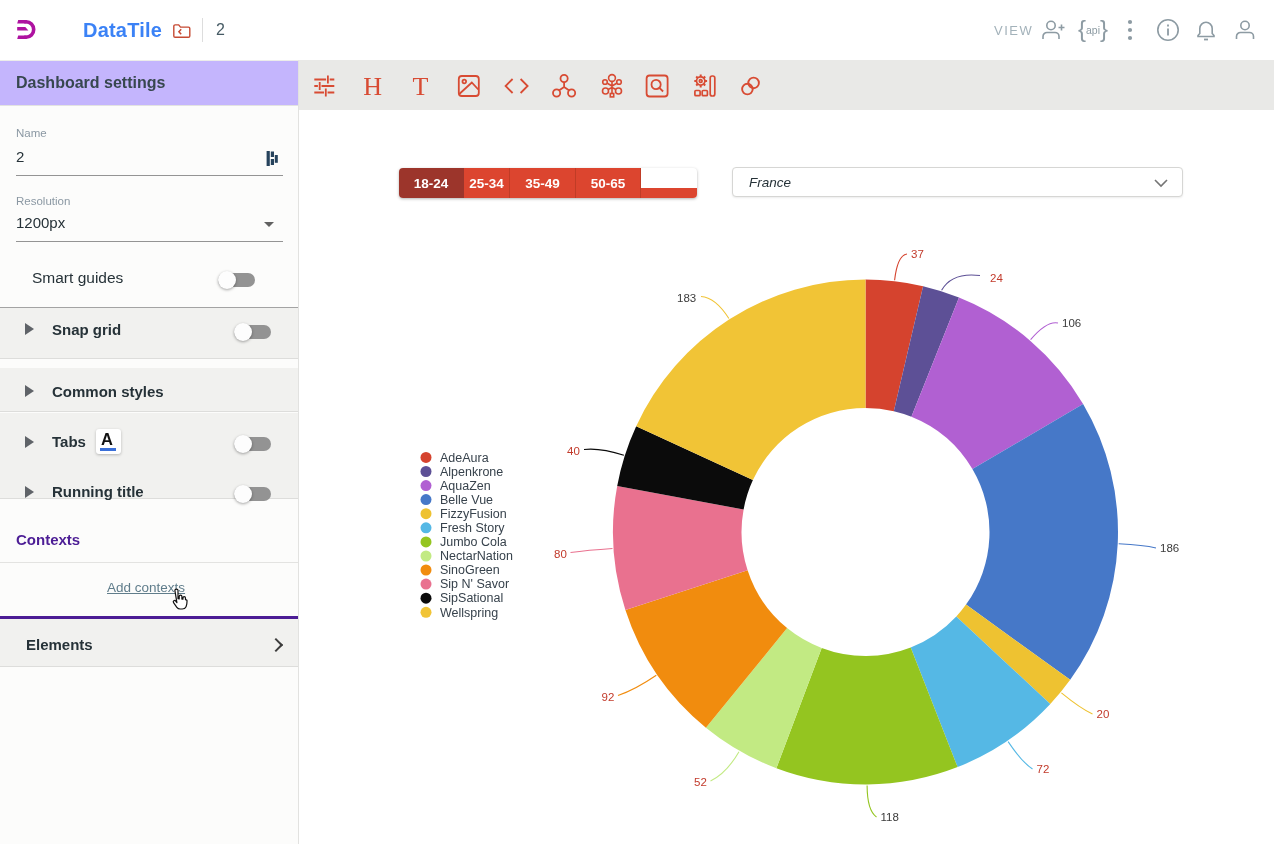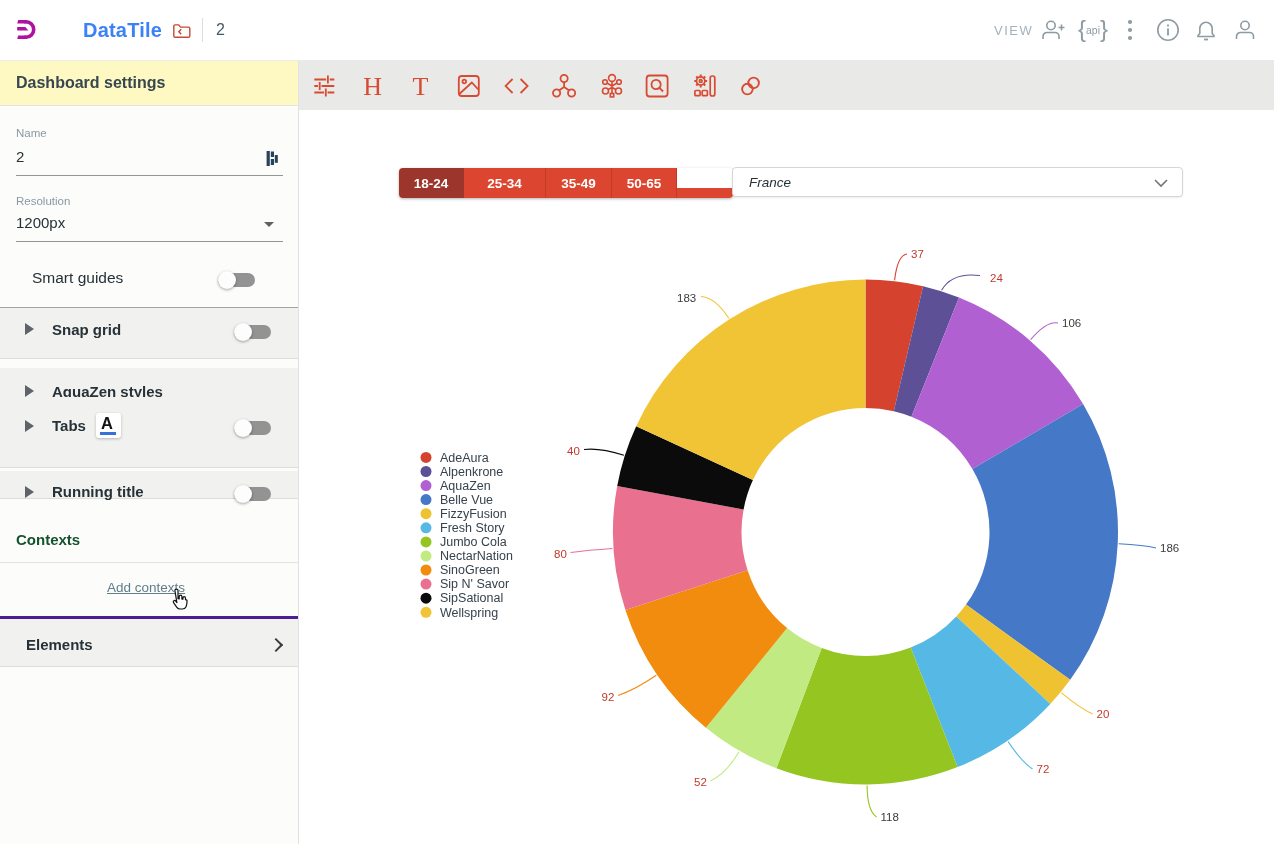--- a/index.html
+++ b/index.html
@@ -9,21 +9,21 @@
 
   
   #topbar { position:absolute; left:0; top:0; width:1274px; height:60px; background:#fff; }
   #logo-text { position:absolute; left:43px; top:19px; font-size:20px; font-weight:bold; color:#3b82f6; letter-spacing:0.2px;margin-left:40px; }
   #hdr-num { position:absolute; left:216px; top:21px; font-size:16px; color:#455a64; }
   #hdr-div { position:absolute; left:202px; top:18px; width:1px; height:24px; background:#ddd; }
   #view-txt { position:absolute; left:994px; top:23px; font-size:13px; color:#a3b2ba; letter-spacing:1.5px; }
 
   
   #sidebar { position:absolute; left:0; top:60px; width:299px; height:784px; background:#fcfcfb; border-right:1px solid #e2e2e0; border-top:1px solid #ececea; }
-  #sb-head { position:absolute; left:0; top:0; width:298px; height:45px; background:#fef9c3; border-bottom:1px solid #e3e3e1; }
+  #sb-head { position:absolute; left:0; top:0; width:298px; height:45px; background:#c4b5fd; border-bottom:1px solid #e3e3e1; }
   #sb-head span { position:absolute; left:16px; top:13px; font-size:16px; font-weight:bold; color:#37474f; }
   .lbl { position:absolute; left:16px; font-size:11.5px; color:#8b98a3; }
   .val { position:absolute; left:16px; font-size:15px; color:#263238; }
   .uline { position:absolute; left:16px; width:267px; height:1px; background:#949494; }
   .row { position:absolute; left:0; width:298px; background:#f1f1ef; border-bottom:1px solid #dddddb; }
   .row .tri { position:absolute; left:25px; width:0; height:0; border-left:9px solid #5f6368; border-top:6px solid transparent; border-bottom:6px solid transparent; }
   .row .rt { position:absolute; left:52px; font-size:15px; font-weight:600; color:#263238; }
   .toggle { position:absolute; width:37px; height:20px; }
   .toggle .track { position:absolute; left:0; top:3px; width:37px; height:14px; border-radius:7px; background:#939393; }
   .toggle .knob { position:absolute; left:0px; top:1px; width:18px; height:18px; border-radius:50%; background:#fdfdfd; box-shadow:0 1px 3px rgba(0,0,0,0.35); }
@@ -127,62 +127,62 @@
   <div class="row" style="top:246px;height:52px;border-top:1px solid #a3a3a3">
     <div class="tri" style="top:15px"></div>
       <span class="rt" style="top:13px">Snap grid</span>
     <div class="toggle" style="left:234px;top:14px">
         <div class="track"></div>
         <div class="knob"></div>
       </div>
   </div>
   <div class="row" style="top:307px;height:44px">
     <div class="tri" style="top:17px"></div>
-      <span class="rt" style="top:15px">AquaZen styles</span>
-  </div>
-  <div class="row" style="top:336px;height:71px">
+      <span class="rt" style="top:15px">Common styles</span>
+  </div>
+  <div class="row" style="top:352px;height:71px">
     <div class="tri" style="top:23px"></div>
       <span class="rt" style="top:20px">Tabs</span>
     <div class="abs" style="left:96px;top:16px;width:25px;height:25px;background:#fff;border-radius:3px;box-shadow:0 1px 3px rgba(0,0,0,0.25);">
       <span style="position:absolute;left:5px;top:1px;font-size:16.5px;font-weight:bold;color:#111;">A</span>
       <div style="position:absolute;left:4px;top:19px;width:16px;height:3px;background:#3a6fd8;"></div>
     </div>
     <div class="toggle" style="left:234px;top:21px">
         <div class="track"></div>
         <div class="knob"></div>
       </div>
   </div>
   <div class="row" style="top:410px;height:28px">
     <div class="tri" style="top:15px"></div>
       <span class="rt" style="top:12px">Running title</span>
     <div class="toggle" style="left:234px;top:13px">
         <div class="track"></div>
         <div class="knob"></div>
       </div>
   </div>
 
-  <span class="abs" style="left:16px;top:470px;font-size:15px;font-weight:bold;color:#14532d;">Contexts</span>
+  <span class="abs" style="left:16px;top:470px;font-size:15px;font-weight:bold;color:#4c1d95;">Contexts</span>
   <div class="abs" style="left:0;top:501px;width:298px;height:1px;background:#e3e3e1"></div>
   <span class="abs" style="left:107px;top:519px;font-size:13.5px;color:#607d8b;text-decoration:underline;">Add contexts</span>
 
   <svg class="abs" style="left:168px;top:527px;z-index:5" width="21" height="25" viewBox="0 0 21 25">
     <path d="M6.9 2.6 a1.55 1.55 0 0 1 3.1 0 V10.7 l1.2 0.12 V8.4 a1.35 1.35 0 0 1 2.7 0 V11.1 l1.05 0.13 V9.9 a1.25 1.25 0 0 1 2.5 0 V11.6 l0.85 0.25 c0.45 0.14 0.75 0.55 0.75 1.0 c0 2.1 -0.25 4.3 -1.0 5.9 c-0.7 1.5 -1.85 2.25 -3.85 2.25 h-2.0 c-1.45 0 -2.45 -0.5 -3.35 -1.7 l-3.3 -4.6 a1.35 1.35 0 0 1 2.2 -1.6 l1.15 1.55 Z" fill="#fff" stroke="#111" stroke-width="1.2" stroke-linejoin="round"></path>
   </svg>
 
   <div class="row" style="top:555px;height:51px;border-top:3px solid #4c1d95">
     <span class="rt" style="left:26px;top:17px">Elements</span>
     <div class="chev" style="left:271px;top:21px"></div>
   </div>
 </div>
 
 <div id="toolbar"></div>
 
 <div id="seg">
   <div class="segb" style="width:65px;background:#9c352b;border-right-color:#9c352b">18-24</div>
-  <div class="segb" style="width:82px">25-34</div>
+  <div class="segb" style="width:46px">25-34</div>
   <div class="segb" style="width:66px">35-49</div>
   <div class="segb" style="width:65px">50-65</div>
   <div class="segb" style="width:56px">65+</div>
 </div>
 <div id="dd">
   <span>France</span>
   <svg class="abs" style="left:421px;top:11px" width="14" height="9" viewBox="0 0 14 9">
     <path d="M1 1 L7 7 L13 1" fill="none" stroke="#757575" stroke-width="1.6"></path>
   </svg>
 </div>

